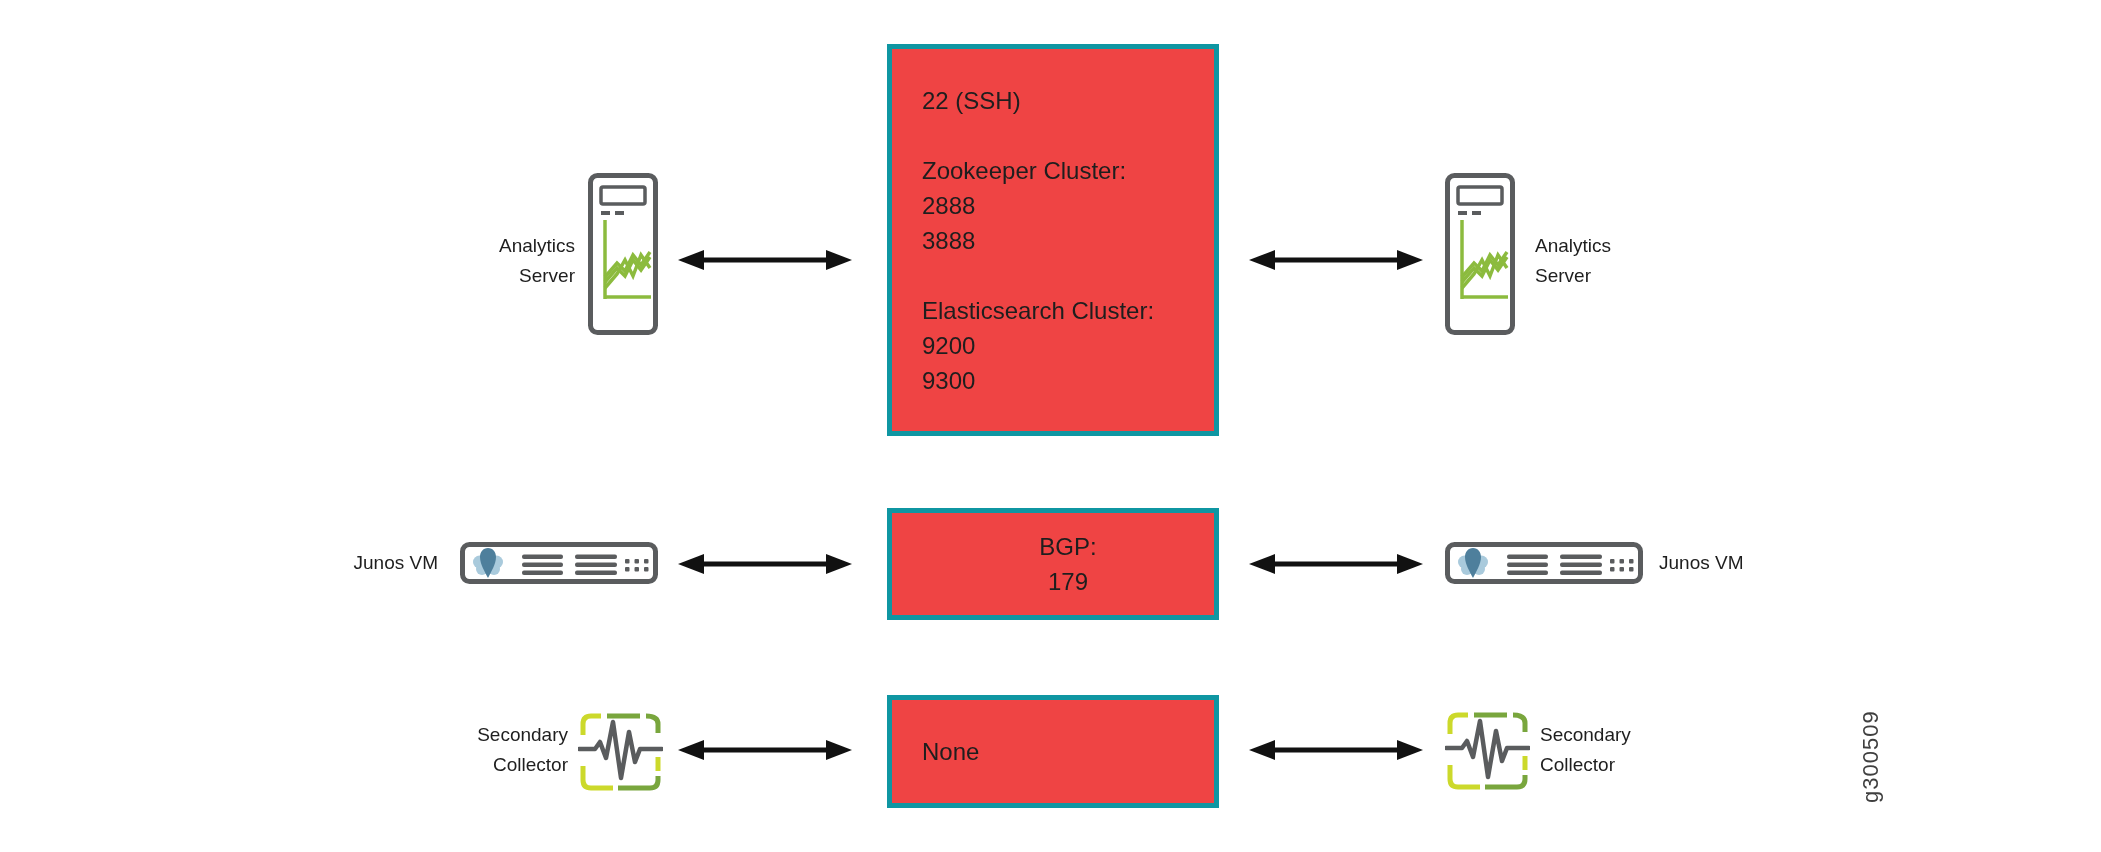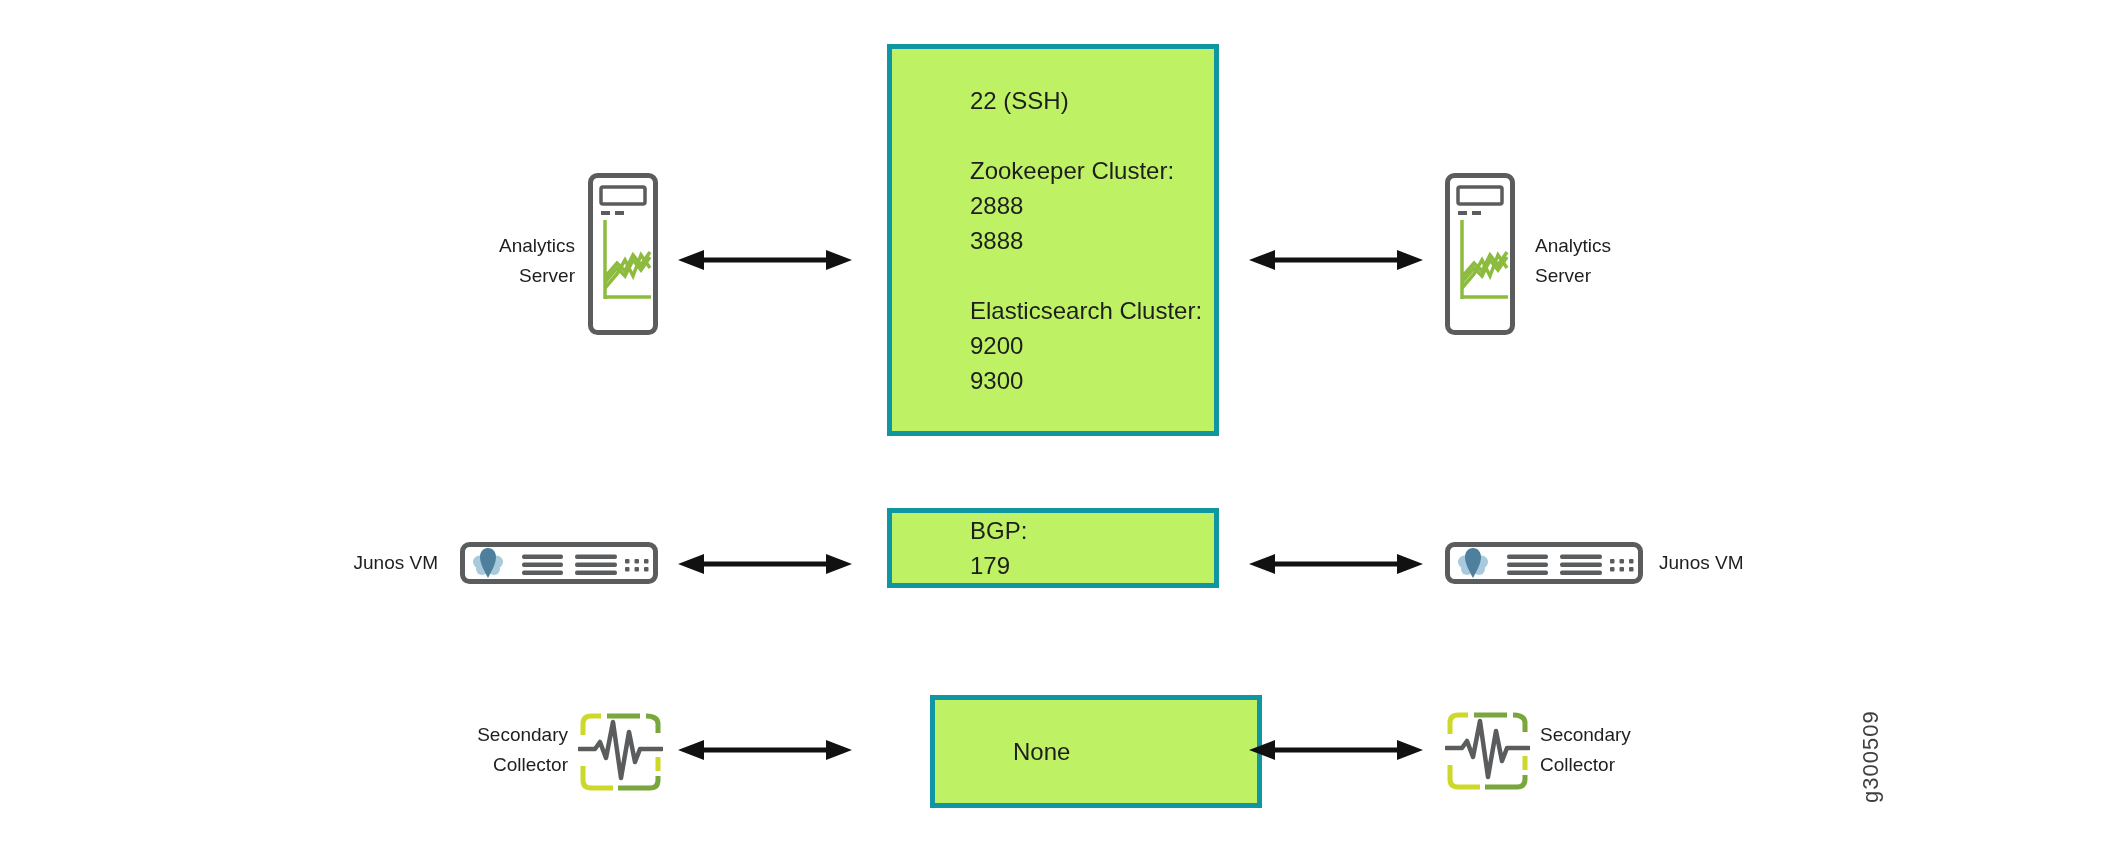--- a/index.html
+++ b/index.html
@@ -16,25 +16,24 @@
   .label {
     font-size: 19px;
     line-height: 30px;
     white-space: pre-line;
     color: #1e1e1e;
   }
   .label.ra { text-align: right; }
   .ports-box {
     box-sizing: border-box;
     border: 5px solid var(--accent, #0f96a2);
-    background: #bef264;
+    background: #ef4444;
     display: flex;
     flex-direction: column;
     justify-content: center;
-    padding-left: 48px;
   }
   .ports-text {
     padding-left: 30px;
     font-size: 24px;
     line-height: 35px;
     white-space: pre-line;
     color: #1e1e1e;
   }
   .watermark {
     font-size: 22px;
@@ -136,21 +135,21 @@
       <rect x="184" y="25" width="4.5" height="4.5" rx="1"></rect>
     </g>
   </svg>
 
   <svg class="abs" style="left:678px; top:550px;" width="174" height="28" viewBox="0 0 174 28">
     <line x1="20" y1="14" x2="154" y2="14" stroke="var(--arrow-black)" stroke-width="5"></line>
     <polygon points="0,14 26,4 26,24" fill="var(--arrow-black)"></polygon>
     <polygon points="174,14 148,4 148,24" fill="var(--arrow-black)"></polygon>
   </svg>
 
-  <div class="abs ports-box" style="left:887px; top:508px; width:332px; height:80px;">
+  <div class="abs ports-box" style="left:887px; top:508px; width:332px; height:112px;text-align:center;">
     <div class="ports-text">BGP:
 179</div>
   </div>
 
   <svg class="abs" style="left:1249px; top:550px;" width="174" height="28" viewBox="0 0 174 28">
     <line x1="20" y1="14" x2="154" y2="14" stroke="var(--arrow-black)" stroke-width="5"></line>
     <polygon points="0,14 26,4 26,24" fill="var(--arrow-black)"></polygon>
     <polygon points="174,14 148,4 148,24" fill="var(--arrow-black)"></polygon>
   </svg>
 
@@ -196,21 +195,21 @@
     </g>
     <polyline points="1,38 17,38 22,31 28,47 35,11 43,67 51,21 57,51 62,38 84,38" fill="none" stroke="var(--icon-gray)" stroke-width="4.5" stroke-linejoin="round" stroke-linecap="round"></polyline>
   </svg>
 
   <svg class="abs" style="left:678px; top:736px;" width="174" height="28" viewBox="0 0 174 28">
     <line x1="20" y1="14" x2="154" y2="14" stroke="var(--arrow-black)" stroke-width="5"></line>
     <polygon points="0,14 26,4 26,24" fill="var(--arrow-black)"></polygon>
     <polygon points="174,14 148,4 148,24" fill="var(--arrow-black)"></polygon>
   </svg>
 
-  <div class="abs ports-box" style="left:887px; top:695px; width:332px; height:113px;margin-left:43px;">
+  <div class="abs ports-box" style="left:887px; top:695px; width:332px; height:113px;">
     <div class="ports-text">None</div>
   </div>
 
   <svg class="abs" style="left:1249px; top:736px;" width="174" height="28" viewBox="0 0 174 28">
     <line x1="20" y1="14" x2="154" y2="14" stroke="var(--arrow-black)" stroke-width="5"></line>
     <polygon points="0,14 26,4 26,24" fill="var(--arrow-black)"></polygon>
     <polygon points="174,14 148,4 148,24" fill="var(--arrow-black)"></polygon>
   </svg>
 
   <svg class="abs" style="left:1445px; top:710px;" width="85" height="82" viewBox="0 0 85 82">

